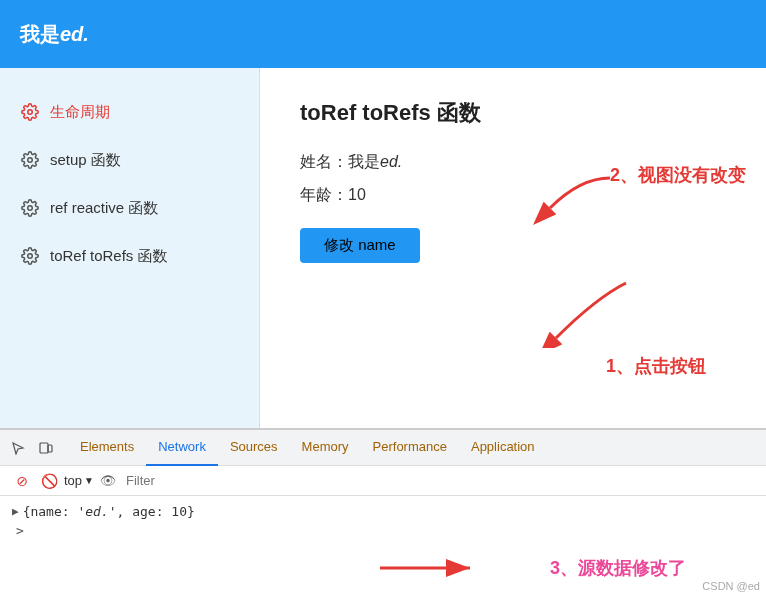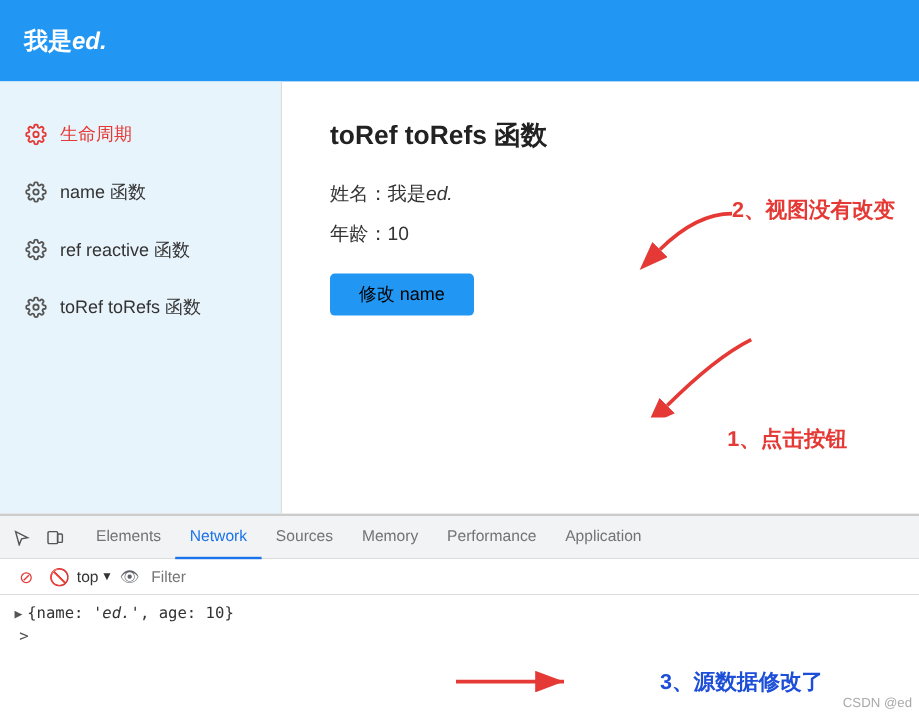--- a/index.html
+++ b/index.html
@@ -24,21 +24,21 @@
 
     
     .main-area {
       display: flex;
       height: 360px;
       background: #fff;
     }
 
     
     .sidebar {
-      width: 235px;
+      width: 260px;
       background: #e8f4fb;
       padding: 20px 0;
       border-right: 1px solid #ddd;
     }
     .sidebar-item {
       display: flex;
       align-items: center;
       padding: 14px 20px;
       cursor: pointer;
       font-size: 15px;
@@ -121,21 +121,21 @@
       cursor: pointer;
       border-radius: 3px;
       color: #5f6368;
       font-size: 14px;
       border: none;
       background: transparent;
     }
     .devtools-tab {
       padding: 6px 12px;
       font-size: 13px;
-      color: #737373;
+      color: #a16207;
       cursor: pointer;
       border-bottom: 2px solid transparent;
       height: 36px;
       display: flex;
       align-items: center;
     }
     .devtools-tab.active {
       color: #1a73e8;
       border-bottom: 2px solid #1a73e8;
     }
@@ -232,21 +232,21 @@
       </span>
       <span style="color:#e53935;">生命周期</span>
     </div>
     <div class="sidebar-item">
       <span class="gear-icon">
         <svg class="gear-svg" viewBox="0 0 24 24" fill="none" stroke="#555" stroke-width="2">
           <circle cx="12" cy="12" r="3"></circle>
           <path d="M19.4 15a1.65 1.65 0 0 0 .33 1.82l.06.06a2 2 0 0 1-2.83 2.83l-.06-.06a1.65 1.65 0 0 0-1.82-.33 1.65 1.65 0 0 0-1 1.51V21a2 2 0 0 1-4 0v-.09A1.65 1.65 0 0 0 9 19.4a1.65 1.65 0 0 0-1.82.33l-.06.06a2 2 0 0 1-2.83-2.83l.06-.06A1.65 1.65 0 0 0 4.68 15a1.65 1.65 0 0 0-1.51-1H3a2 2 0 0 1 0-4h.09A1.65 1.65 0 0 0 4.6 9a1.65 1.65 0 0 0-.33-1.82l-.06-.06a2 2 0 0 1 2.83-2.83l.06.06A1.65 1.65 0 0 0 9 4.68a1.65 1.65 0 0 0 1-1.51V3a2 2 0 0 1 4 0v.09a1.65 1.65 0 0 0 1 1.51 1.65 1.65 0 0 0 1.82-.33l.06-.06a2 2 0 0 1 2.83 2.83l-.06.06A1.65 1.65 0 0 0 19.4 9a1.65 1.65 0 0 0 1.51 1H21a2 2 0 0 1 0 4h-.09a1.65 1.65 0 0 0-1.51 1z"></path>
         </svg>
       </span>
-      <span>name 函数</span>
+      <span>setup 函数</span>
     </div>
     <div class="sidebar-item">
       <span class="gear-icon">
         <svg class="gear-svg" viewBox="0 0 24 24" fill="none" stroke="#555" stroke-width="2">
           <circle cx="12" cy="12" r="3"></circle>
           <path d="M19.4 15a1.65 1.65 0 0 0 .33 1.82l.06.06a2 2 0 0 1-2.83 2.83l-.06-.06a1.65 1.65 0 0 0-1.82-.33 1.65 1.65 0 0 0-1 1.51V21a2 2 0 0 1-4 0v-.09A1.65 1.65 0 0 0 9 19.4a1.65 1.65 0 0 0-1.82.33l-.06.06a2 2 0 0 1-2.83-2.83l.06-.06A1.65 1.65 0 0 0 4.68 15a1.65 1.65 0 0 0-1.51-1H3a2 2 0 0 1 0-4h.09A1.65 1.65 0 0 0 4.6 9a1.65 1.65 0 0 0-.33-1.82l-.06-.06a2 2 0 0 1 2.83-2.83l.06.06A1.65 1.65 0 0 0 9 4.68a1.65 1.65 0 0 0 1-1.51V3a2 2 0 0 1 4 0v.09a1.65 1.65 0 0 0 1 1.51 1.65 1.65 0 0 0 1.82-.33l.06-.06a2 2 0 0 1 2.83 2.83l-.06.06A1.65 1.65 0 0 0 19.4 9a1.65 1.65 0 0 0 1.51 1H21a2 2 0 0 1 0 4h-.09a1.65 1.65 0 0 0-1.51 1z"></path>
         </svg>
       </span>
       <span>ref reactive 函数</span>
     </div>
@@ -355,18 +355,18 @@
 
     <div style="position:absolute; bottom:16px; right:80px; display:flex; align-items:center;">
       <svg width="120" height="30" style="position:absolute; left:-180px;">
         <defs>
           <marker id="arrowhead3" markerWidth="8" markerHeight="6" refX="8" refY="3" orient="auto">
             <polygon points="8 3, 0 0, 0 6" fill="#e53935"></polygon>
           </marker>
         </defs>
         <path d="M10,15 L100,15" stroke="#e53935" stroke-width="3" fill="none" marker-end="url(#arrowhead3)"></path>
       </svg>
-      <span style="color:#1d4ed8; font-size:18px; font-weight:bold; white-space:nowrap;">3、源数据修改了</span>
+      <span style="color:#ec4899; font-size:18px; font-weight:bold; white-space:nowrap;">3、源数据修改了</span>
     </div>
 
     <div class="bottom-brand">CSDN @ed</div>
   </div>
 </div>
 
 </body></html>

